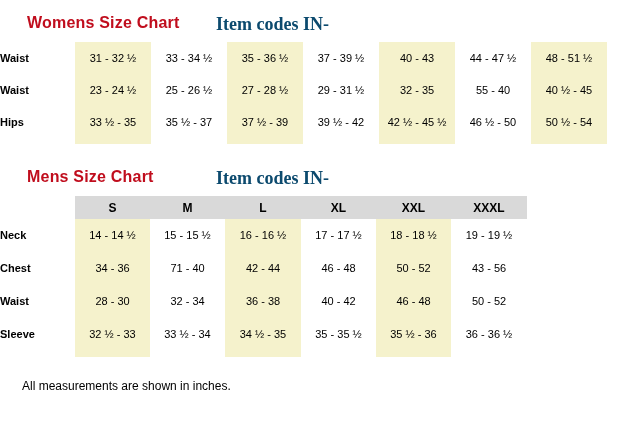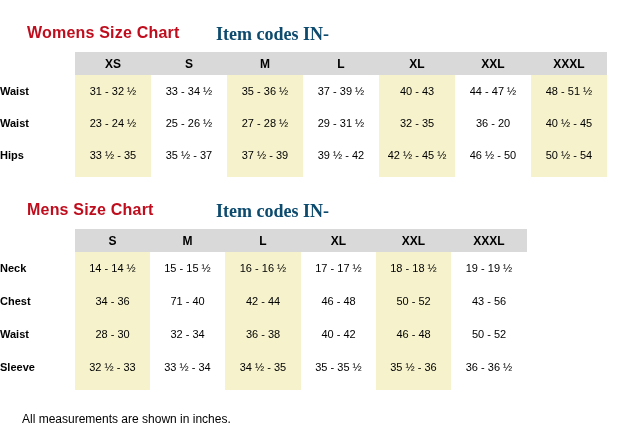--- a/index.html
+++ b/index.html
@@ -9,21 +9,21 @@
     --text:#000000;
   }
   *{box-sizing:border-box;}
   html,body{margin:0;padding:0;background:#ffffff;}
   body{
     width:626px;height:424px;
     font-family:"Liberation Sans", sans-serif;
     color:var(--text);
     overflow:hidden;
   }
-  .page{position:relative;width:626px;height:424px;padding-top:22px;}
+  .page{position:relative;width:626px;height:424px;padding-top:12px;}
   .section-header{position:relative;height:30px;}
   .chart-title{
     position:absolute;left:27px;top:2px;
     color:var(--title-red);
     font-size:16px;font-weight:bold;
     letter-spacing:0.2px;
   }
   .item-codes{
     position:absolute;left:216px;top:2px;
     font-family:"Liberation Serif", serif;
@@ -76,48 +76,38 @@
         <col style="width:75px">
           <col style="width:76px">
           <col style="width:76px">
           <col style="width:76px">
         <col style="width:76px">
           <col style="width:76px">
           <col style="width:76px">
           <col style="width:76px">
       </colgroup>
       <tbody>
-          <tr>
-        <th class="corner"></th>
-        <th class="size-col">XS</th>
-        <th class="size-col">S</th>
-        <th class="size-col">M</th>
-        <th class="size-col">L</th>
-        <th class="size-col">XL</th>
-        <th class="size-col">XXL</th>
-        <th class="size-col">XXXL</th>
-      </tr>
       <tr>
         <td class="row-label">Waist</td>
         <td class="val hl">31 - 32 ½</td>
         <td class="val">33 - 34 ½</td>
         <td class="val hl">35 - 36 ½</td>
         <td class="val">37 - 39 ½</td>
         <td class="val hl">40 - 43</td>
         <td class="val">44 - 47 ½</td>
         <td class="val hl">48 - 51 ½</td>
       </tr>
       <tr>
         <td class="row-label">Waist</td>
         <td class="val hl">23 - 24 ½</td>
         <td class="val">25 - 26 ½</td>
         <td class="val hl">27 - 28 ½</td>
         <td class="val">29 - 31 ½</td>
         <td class="val hl">32 - 35</td>
-        <td class="val">36 - 20</td>
+        <td class="val">55 - 40</td>
         <td class="val hl">40 ½ - 45</td>
       </tr>
       <tr>
         <td class="row-label">Hips</td>
         <td class="val hl">33 ½ - 35</td>
         <td class="val">35 ½ - 37</td>
         <td class="val hl">37 ½ - 39</td>
         <td class="val">39 ½ - 42</td>
         <td class="val hl">42 ½ - 45 ½</td>
         <td class="val">46 ½ - 50</td>

